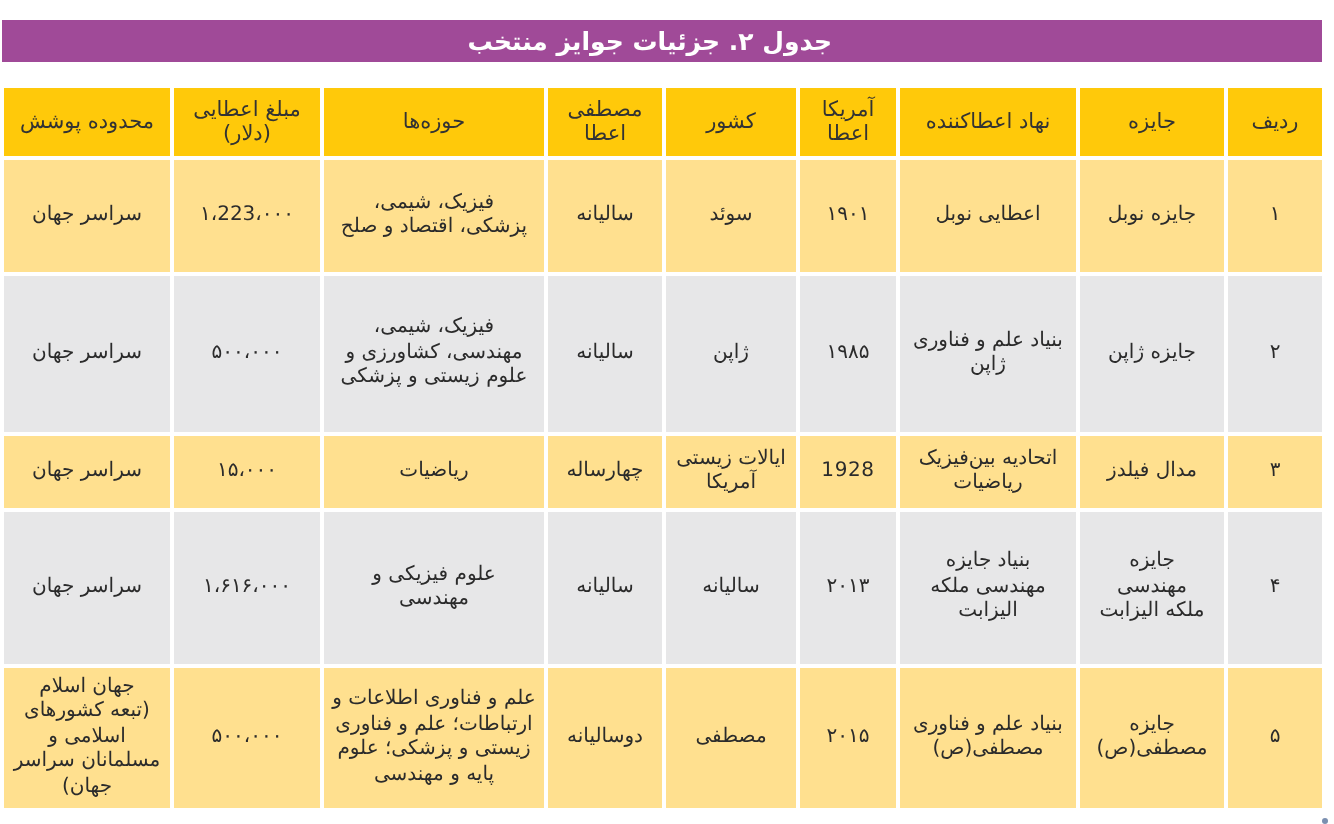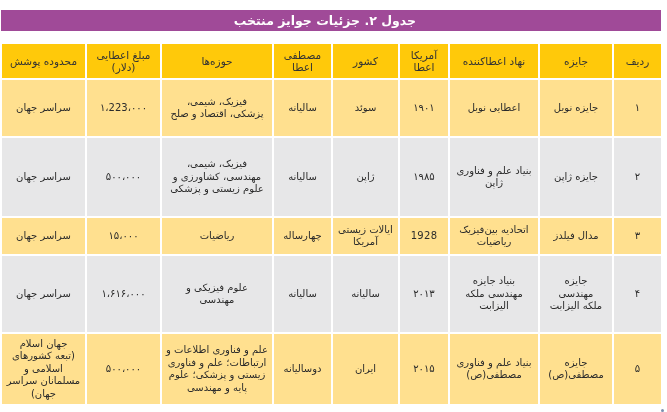--- a/index.html
+++ b/index.html
@@ -118,21 +118,21 @@
       <td class="num">۱،۶۱۶،۰۰۰</td>
       <td class="ml">سراسر جهان</td>
     </tr>
     <tr class="odd r5">
       <td class="num">۵</td>
       <td class="ml">جایزه
 مصطفی(ص)</td>
       <td class="ml">بنیاد علم و فناوری
 مصطفی(ص)</td>
       <td class="num">۲۰۱۵</td>
-      <td class="ml">ایران</td>
+      <td class="ml">مصطفی</td>
       <td class="ml">دوسالیانه</td>
       <td class="ml">علم و فناوری اطلاعات و
 ارتباطات؛ علم و فناوری
 زیستی و پزشکی؛ علوم
 پایه و مهندسی</td>
       <td class="num">۵۰۰،۰۰۰</td>
       <td class="ml">جهان اسلام
 (تبعه کشورهای
 اسلامی و
 مسلمانان سراسر

